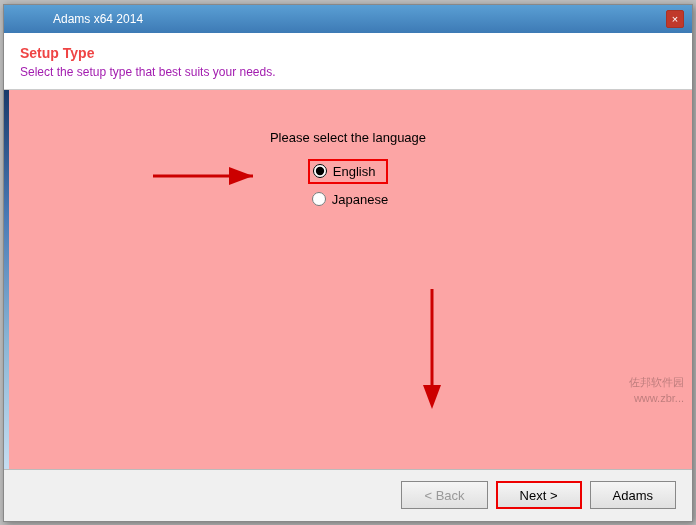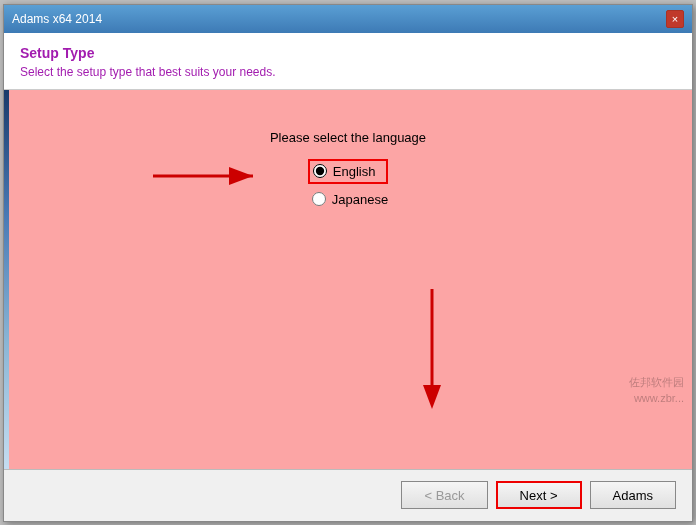--- a/index.html
+++ b/index.html
@@ -28,20 +28,21 @@
       padding: 5px 8px;
       display: flex;
       align-items: center;
       justify-content: space-between;
       height: 28px;
       user-select: none;
     }
     .title-bar-text {
       font-size: 12px;
       font-weight: normal;
+      margin-left: 41px;
     }
     .title-bar-close {
       width: 18px;
       height: 18px;
       background: #c0392b;
       border: 1px solid #a93226;
       color: white;
       font-size: 11px;
       display: flex;
       align-items: center;
@@ -55,21 +56,21 @@
       flex-direction: column;
     }
     .header-section {
       background: white;
       padding: 12px 16px 10px;
       border-bottom: 1px solid #ccc;
     }
     .header-title {
       font-size: 14px;
       font-weight: bold;
-      color: #a21caf;
+      color: #ef4444;
       margin-bottom: 4px;
     }
     .header-subtitle {
       font-size: 12px;
       color: #a21caf;
     }
     .content-area {
       flex: 1;
       background: #fca5a5;
       position: relative;

